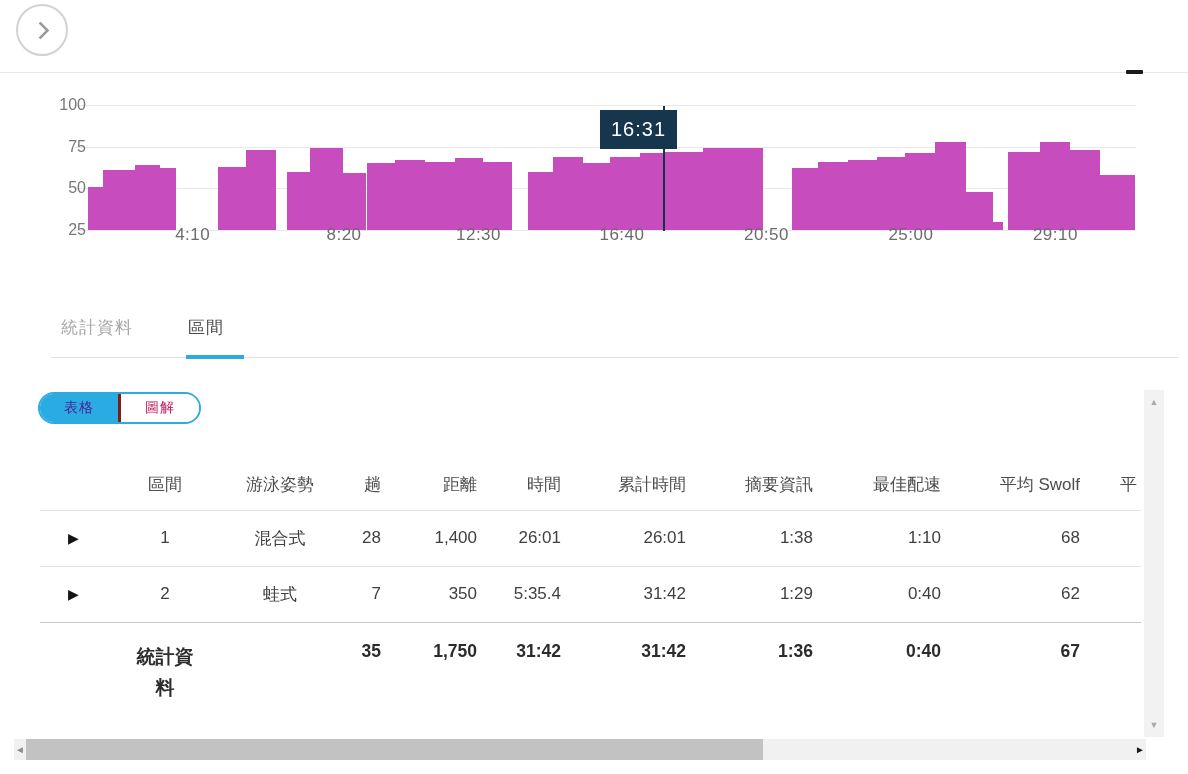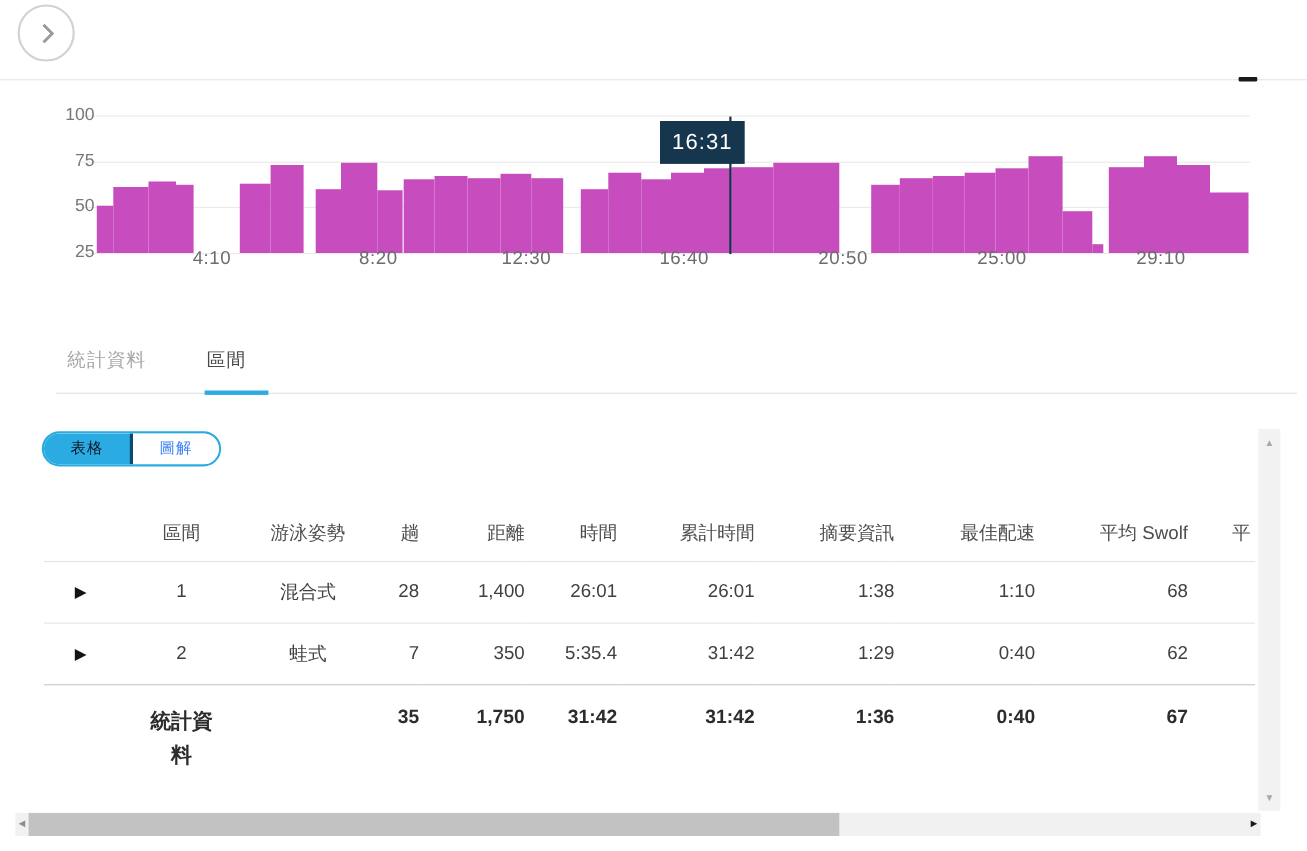--- a/index.html
+++ b/index.html
@@ -42,22 +42,22 @@
   .tab.inactive{color:#a7a7a7;}
   .tab.active{color:#4a4a4a;}
   .tabs-baseline{position:absolute;left:38px;top:43px;width:1128px;height:1px;background:#e2e2e2;}
   .tab-underline{position:absolute;left:173px;top:41px;width:58px;height:4px;background:var(--accent);}
 
   
   #toggle{left:38px;top:392px;width:163px;height:32px;border:2px solid var(--accent);
     border-radius:17px;background:#fff;overflow:hidden;display:flex;}
   .seg{flex:1;display:flex;align-items:center;justify-content:center;font-size:14px;
     cursor:pointer;letter-spacing:1px;}
-  .seg.on{background:var(--accent);color:#0f172a;border-right:3px solid #0c4a6e;}
-  .seg.off{background:#fff;color:#3b82f6;}
+  .seg.on{background:var(--accent);color:#4c1d95;border-right:3px solid #7f1d1d;}
+  .seg.off{background:#fff;color:#be185d;}
 
   
   #table-wrap{left:40px;top:460px;width:1101px;height:262px;overflow:hidden;}
   table{border-collapse:collapse;table-layout:fixed;width:1200px;font-size:17px;}
   th{font-weight:normal;color:#4d4d4d;height:50px;border-bottom:1px solid #e4e4e4;}
   td{height:56px;color:#404040;}
   tr.r1 td{border-bottom:1px solid #e4e4e4;}
   tr.r2 td{border-bottom:1px solid #c8c8c8;}
   .c-center{text-align:center;}
   .c-right{text-align:right;}

